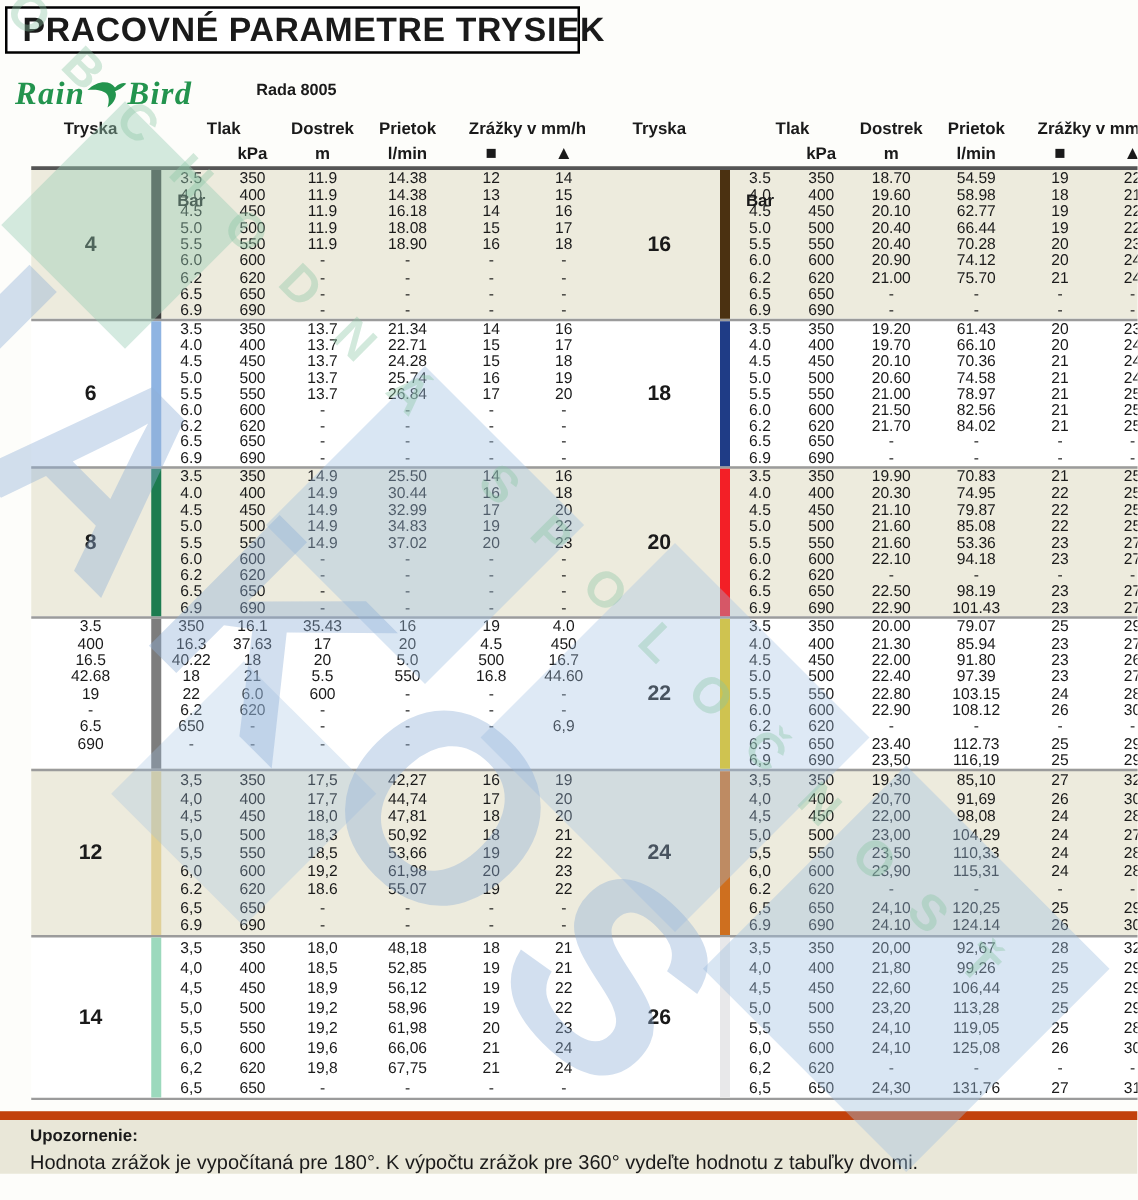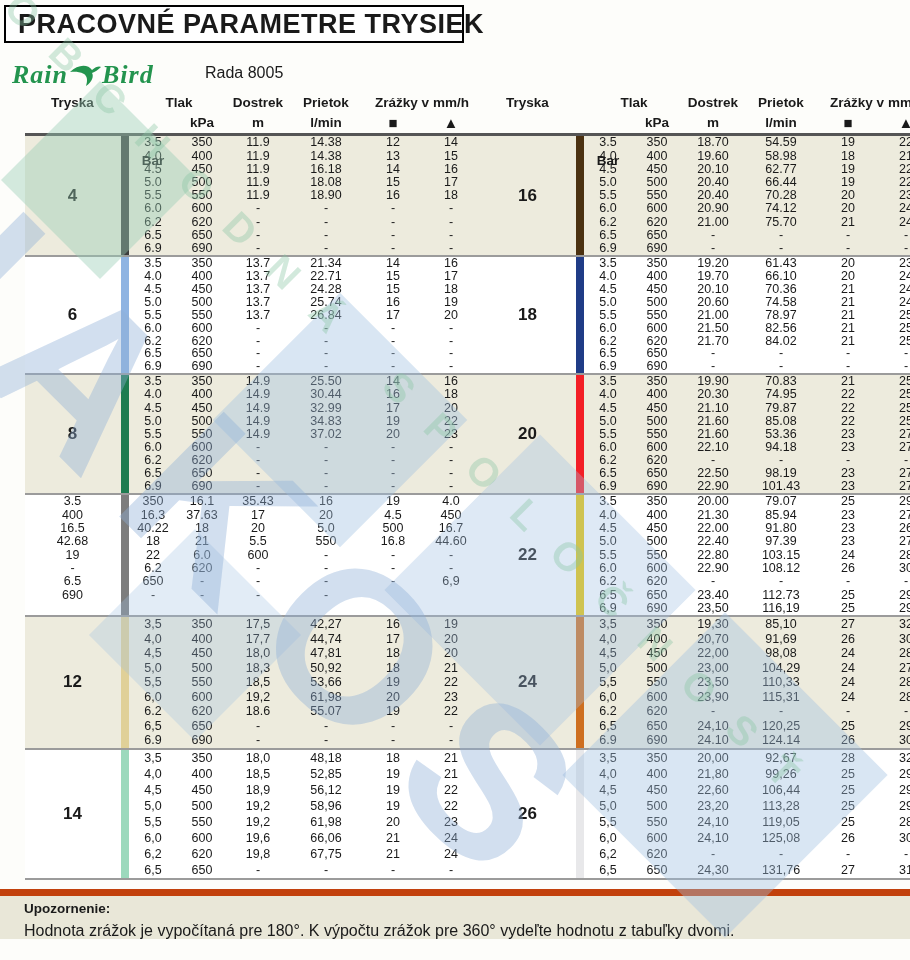--- a/index.html
+++ b/index.html
@@ -13,21 +13,21 @@
     border:2px solid #000;background:#fff;display:flex;align-items:center;
     padding-left:12px;box-sizing:content-box;
   }
   .title-box span{font-weight:bold;font-size:27px;letter-spacing:.5px;white-space:nowrap;}
   .logo{
     position:absolute;left:12px;top:60px;display:flex;align-items:center;gap:2px;
     color:#23944e;font-weight:bold;font-style:italic;font-size:26px;
     font-family:"Liberation Serif",serif;letter-spacing:1px;
   }
   .logo .bird{width:34px;height:26px;margin:0 -2px;}
-  .rada{position:absolute;left:205px;top:64px;font-weight:normal;font-size:16px;}
+  .rada{position:absolute;left:205px;top:64px;font-weight:bold;font-size:13px;}
   
   .tables{position:absolute;left:0;top:92px;width:910px;display:flex;padding-left:25px;}
   .half{width:455px;}
   .thead{display:grid;grid-template-columns:95px 10px 46px 52px 60px 76px 58px 58px;
          grid-template-rows:20px 21px;}
   .th{font-weight:bold;font-size:13.5px;text-align:center;white-space:nowrap;
       display:flex;align-items:center;justify-content:center;}
   .th-tryska{grid-column:1;grid-row:1;}
   .th-tlak{grid-column:3/5;grid-row:1;}
   .th-dostrek{grid-column:5;grid-row:1;}

